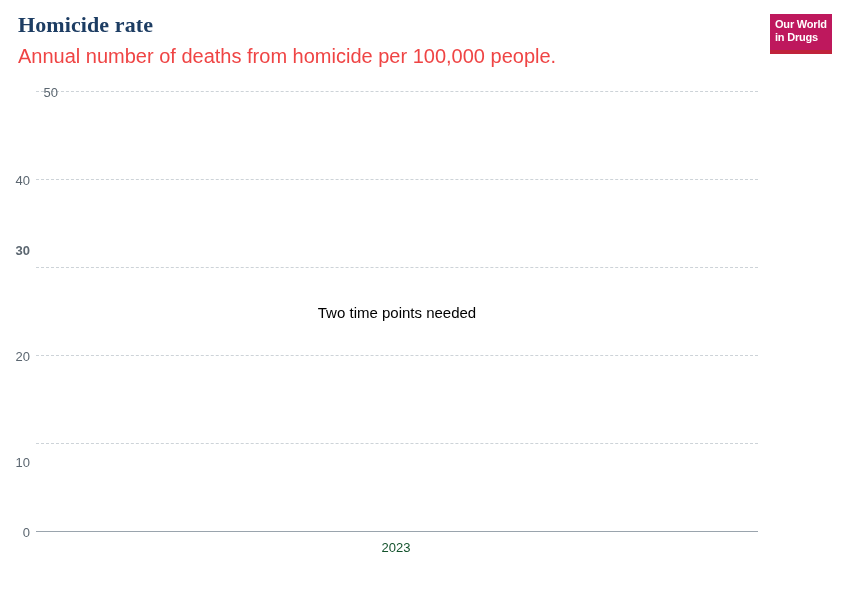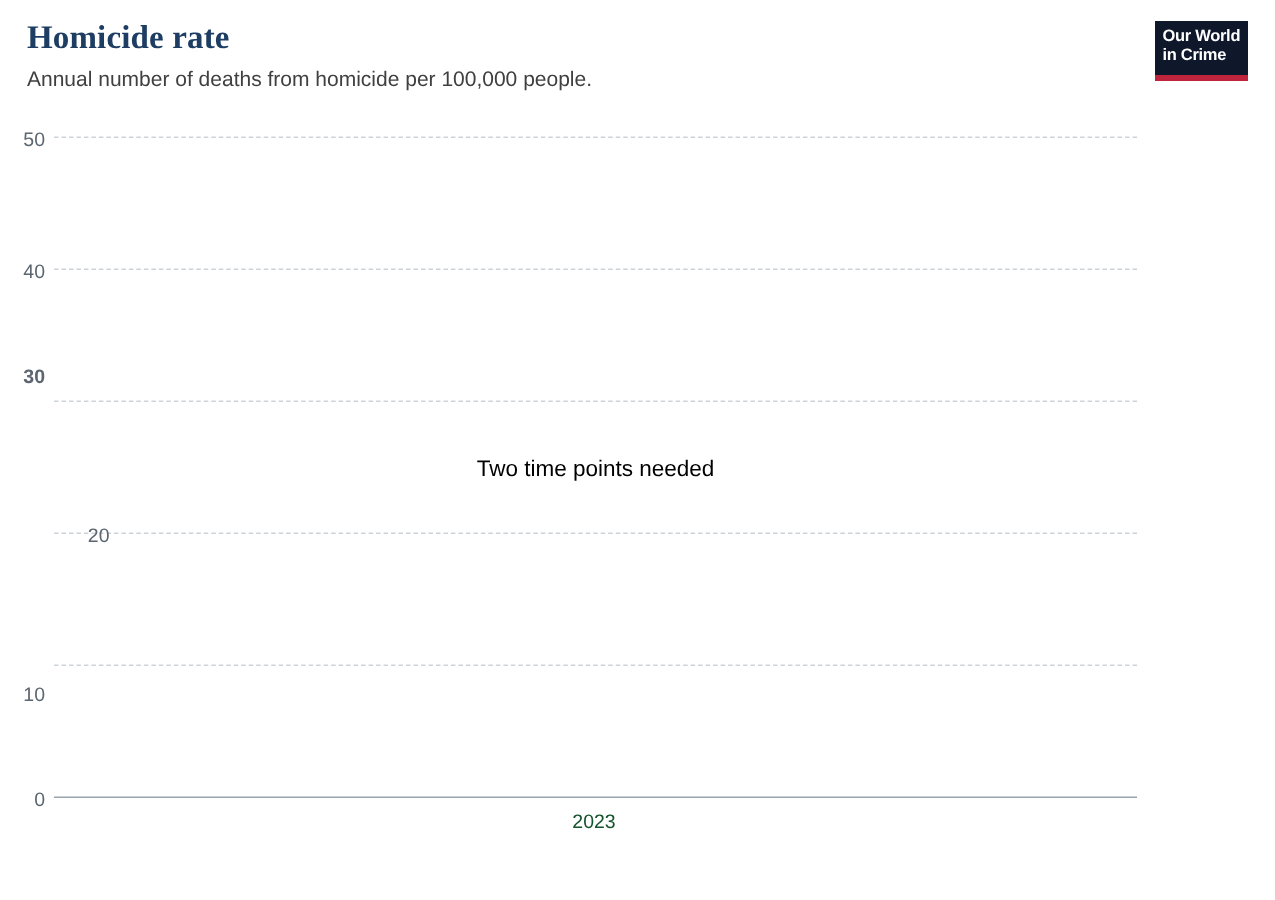--- a/index.html
+++ b/index.html
@@ -33,35 +33,35 @@
     font-family: "Liberation Serif", serif;
     font-size: 22px;
     font-weight: 700;
     color: #1d3d63;
     margin: 0;
     line-height: 1.15;
     letter-spacing: 0.1px;
   }
   .chart-subtitle {
     font-family: "Liberation Sans", sans-serif;
-    font-size: 14px;
+    font-size: 20px;
     font-weight: 400;
-    color: #404040;
+    color: #ef4444;
     margin: 6px 0 0 0;
     line-height: 1.3;
   }
 
   
   .owid-logo {
     position: absolute;
     right: 18px;
     top: 14px;
     width: 62px;
     height: 40px;
-    background: #0f172a;
+    background: #be185d;
     border-bottom: 4px solid #c0233c;
     box-sizing: border-box;
     padding: 4px 5px 0 5px;
     color: #ffffff;
     font-family: "Liberation Sans", sans-serif;
     font-size: 11px;
     font-weight: 700;
     line-height: 1.18;
     letter-spacing: -0.2px;
   }
@@ -146,36 +146,36 @@
 
 <div class="page">
 
   <div class="header">
     <h1 class="chart-title">Homicide rate</h1>
     <p class="chart-subtitle">Annual number of deaths from homicide per 100,000 people.</p>
   </div>
 
   <div class="owid-logo">
     <div>Our World</div>
-    <div>in Crime</div>
+    <div>in Drugs</div>
   </div>
 
   <div class="plot">
 
     <div class="grid-line" style="top:7px;"></div>
     <div class="grid-line" style="top:95px;"></div>
     <div class="grid-line" style="top:183px;"></div>
     <div class="grid-line" style="top:271px;"></div>
     <div class="grid-line" style="top:359px;"></div>
     <div class="axis-line" style="top:447px;"></div>
 
-    <div class="y-tick-label" style="top:2px;">50</div>
+    <div class="y-tick-label" style="top:2px;padding-left:28px;">50</div>
     <div class="y-tick-label" style="top:90px;">40</div>
     <div class="y-tick-label" style="top:160px;font-weight:bold;">30</div>
-    <div class="y-tick-label" style="top:266px;margin-left:43px;">20</div>
+    <div class="y-tick-label" style="top:266px;">20</div>
     <div class="y-tick-label" style="top:372px;">10</div>
     <div class="y-tick-label" style="top:442px;">0</div>
 
     <div class="chart-message" style="top:220px;">Two time points needed</div>
 
     <div class="x-tick-label" style="top:457px; left:356px; width:80px;">2023</div>
 
   </div>
 
 

